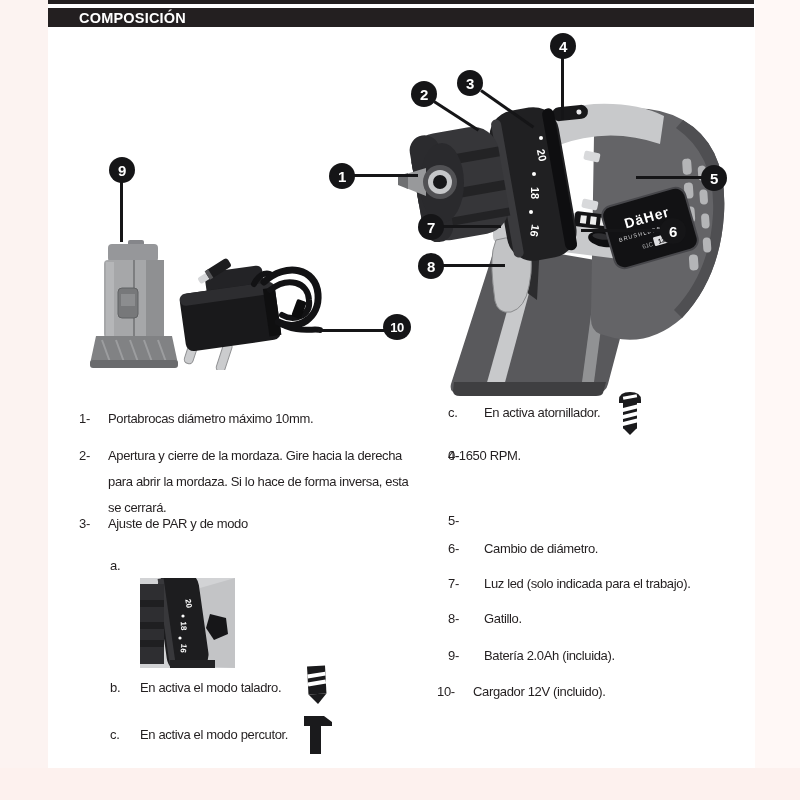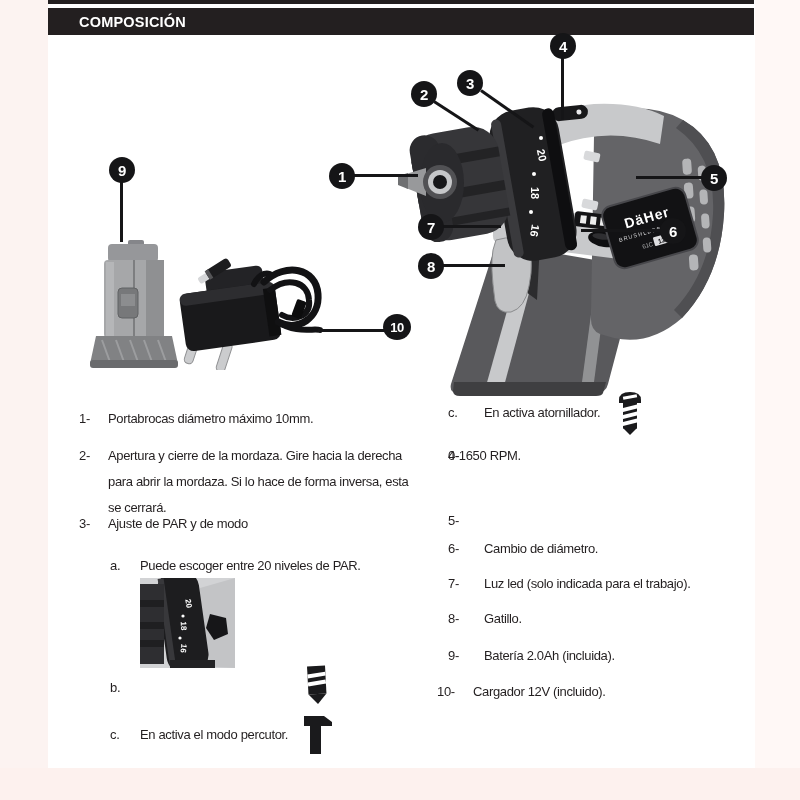--- a/index.html
+++ b/index.html
@@ -9,21 +9,21 @@
     font-family:"Liberation Sans",sans-serif;
   }
   .abs{position:absolute}
   
   .m-left{left:0;top:0;width:48px;height:800px;background:#fcf3f1}
   .m-right{left:755px;top:0;width:45px;height:800px;background:#fff8f6}
   .m-bottom{left:0;top:768px;width:800px;height:32px;background:#fdf1ee}
   
   .top-rule{left:48px;top:0;width:706px;height:4px;background:#231f20}
   .header-bar{
-    left:48px;top:8px;width:706px;height:27px;background:#231f20;color:#fff;
+    left:48px;top:8px;width:706px;height:19px;background:#231f20;color:#fff;
     display:flex;align-items:center;padding-left:31px;box-sizing:border-box;
     font-size:14.5px;font-weight:bold;letter-spacing:.2px;
   }
   
   .callout{
     position:absolute;width:26px;height:26px;border-radius:50%;
     background:#151517;color:#fff;display:flex;align-items:center;justify-content:center;
     font-size:15px;font-weight:bold;letter-spacing:-.5px;
   }
   .callout.wide{width:28px;font-size:13px}
@@ -238,26 +238,26 @@
   </span>
 </div>
 <div class="li" style="left:79px;top:511px">
   <span class="num">3-</span>
   <span class="txt">
       <span>Ajuste de PAR y de modo</span>
     </span>
 </div>
 <div class="li sub" style="left:110px;top:553px">
   <span class="num">a.</span>
-  <span class="txt">
-      <span>Puede escoger entre 20 niveles de PAR.</span>
-    </span>
 </div>
 <div class="li sub" style="left:110px;top:675px">
   <span class="num">b.</span>
+  <span class="txt">
+      <span>En activa el modo taladro.</span>
+    </span>
 </div>
 <div class="li sub" style="left:110px;top:722px">
   <span class="num">c.</span>
   <span class="txt">
       <span>En activa el modo percutor.</span>
     </span>
 </div>
 
 <div class="li rcol" style="left:448px;top:400px">
   <span class="num">c.</span>

